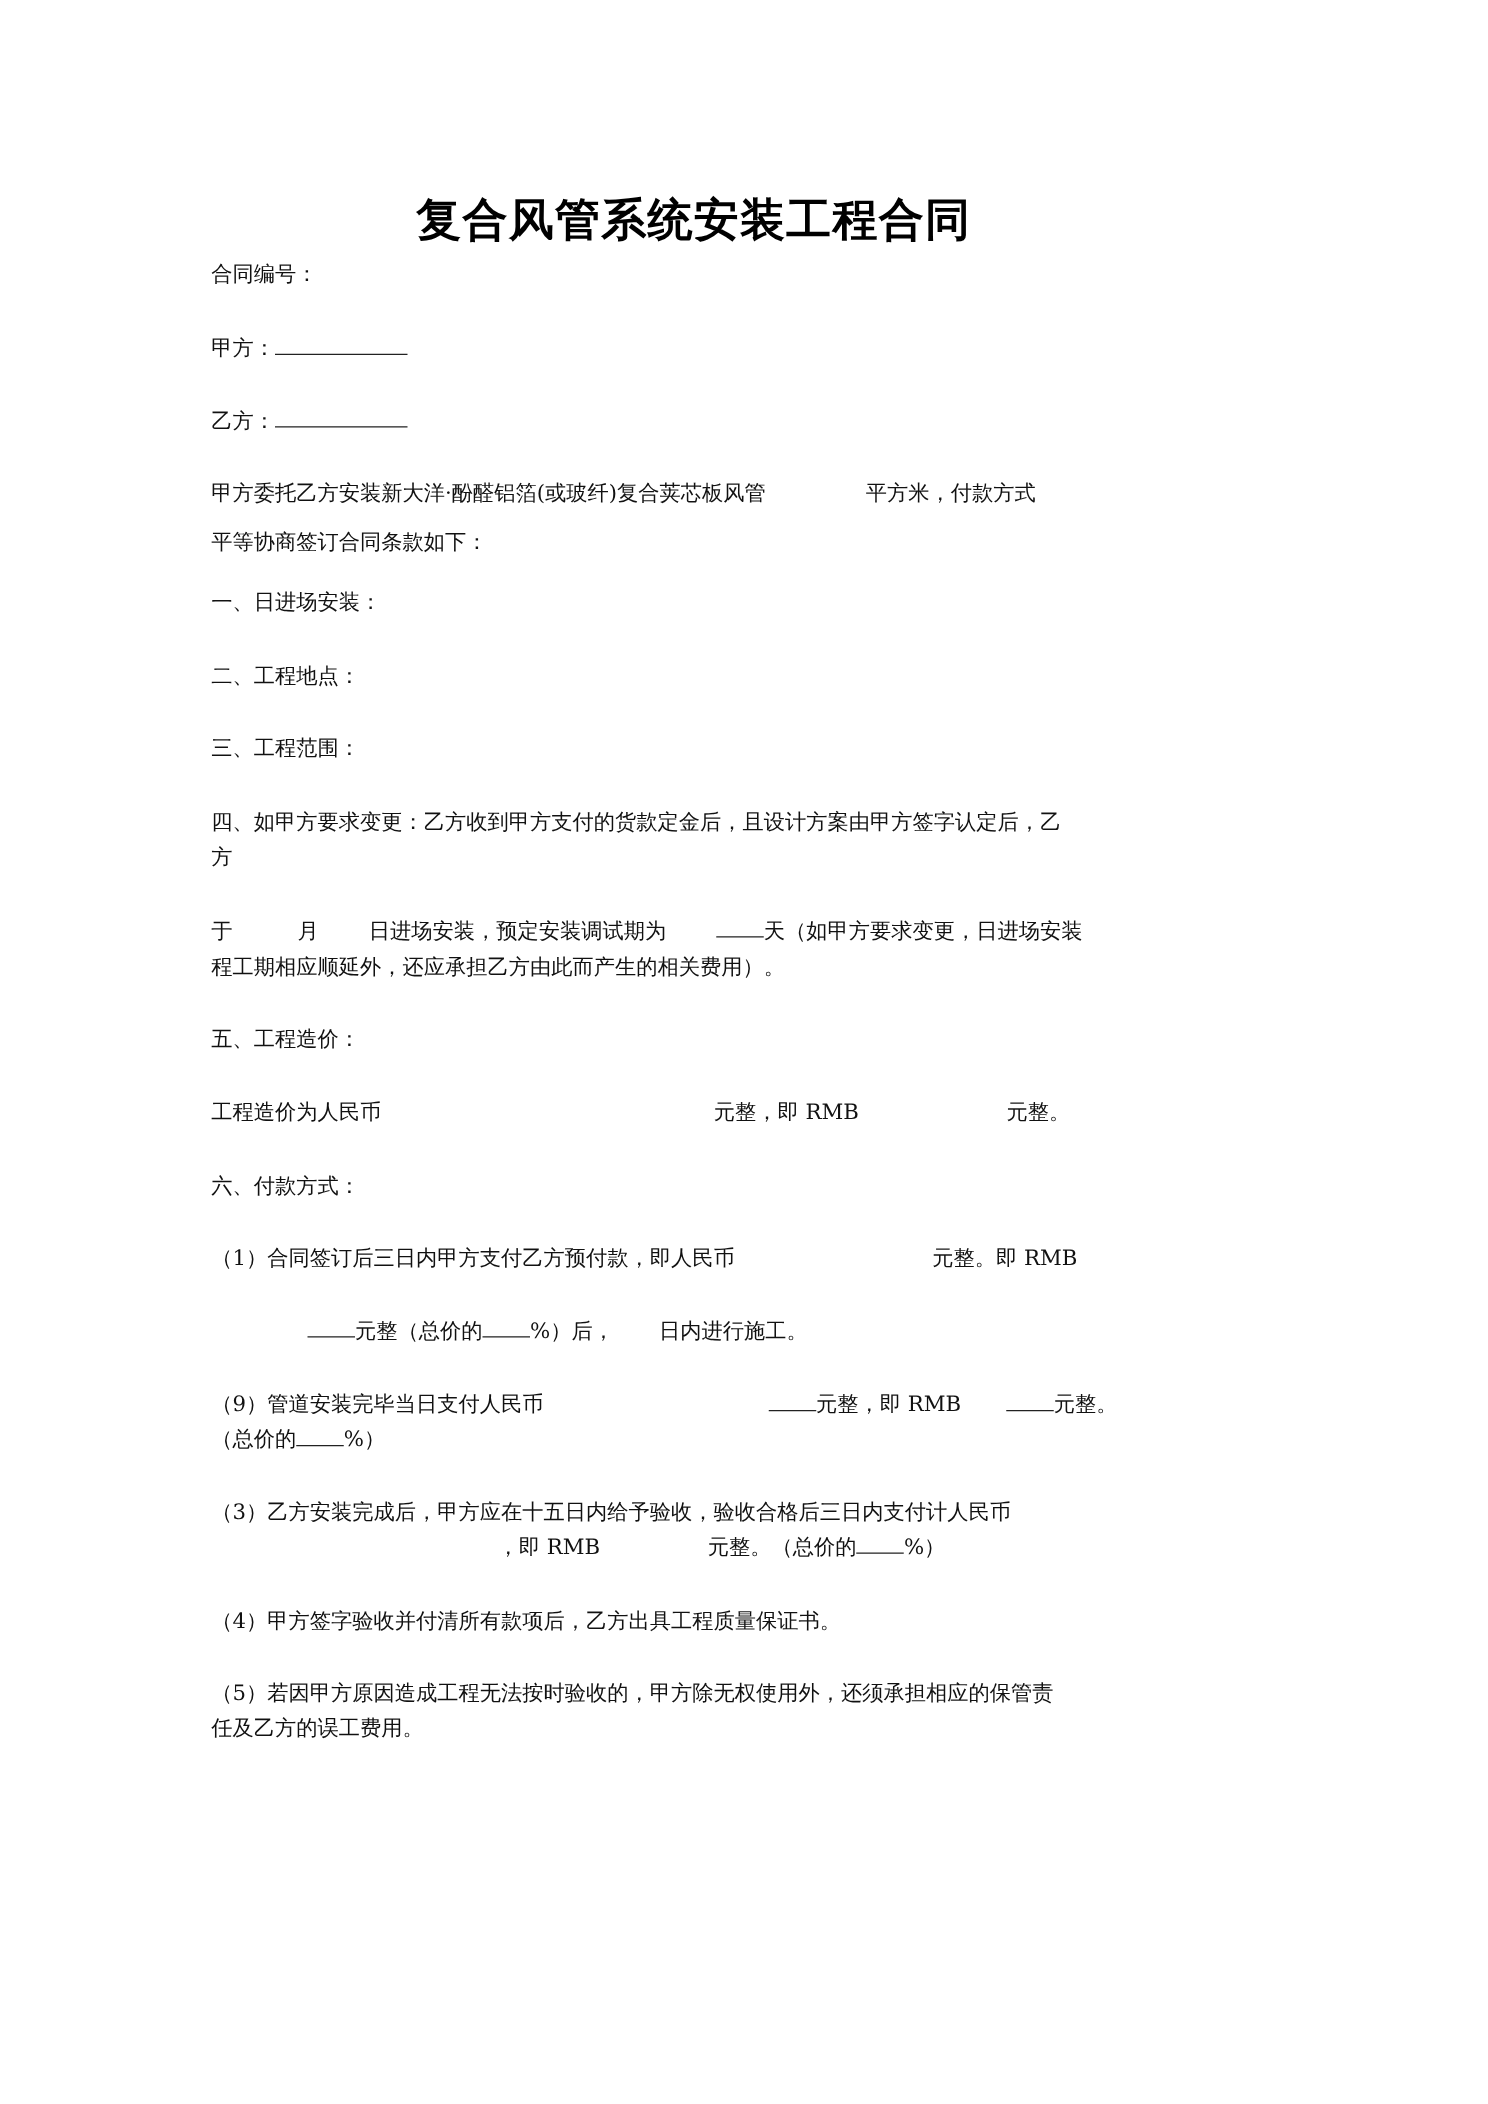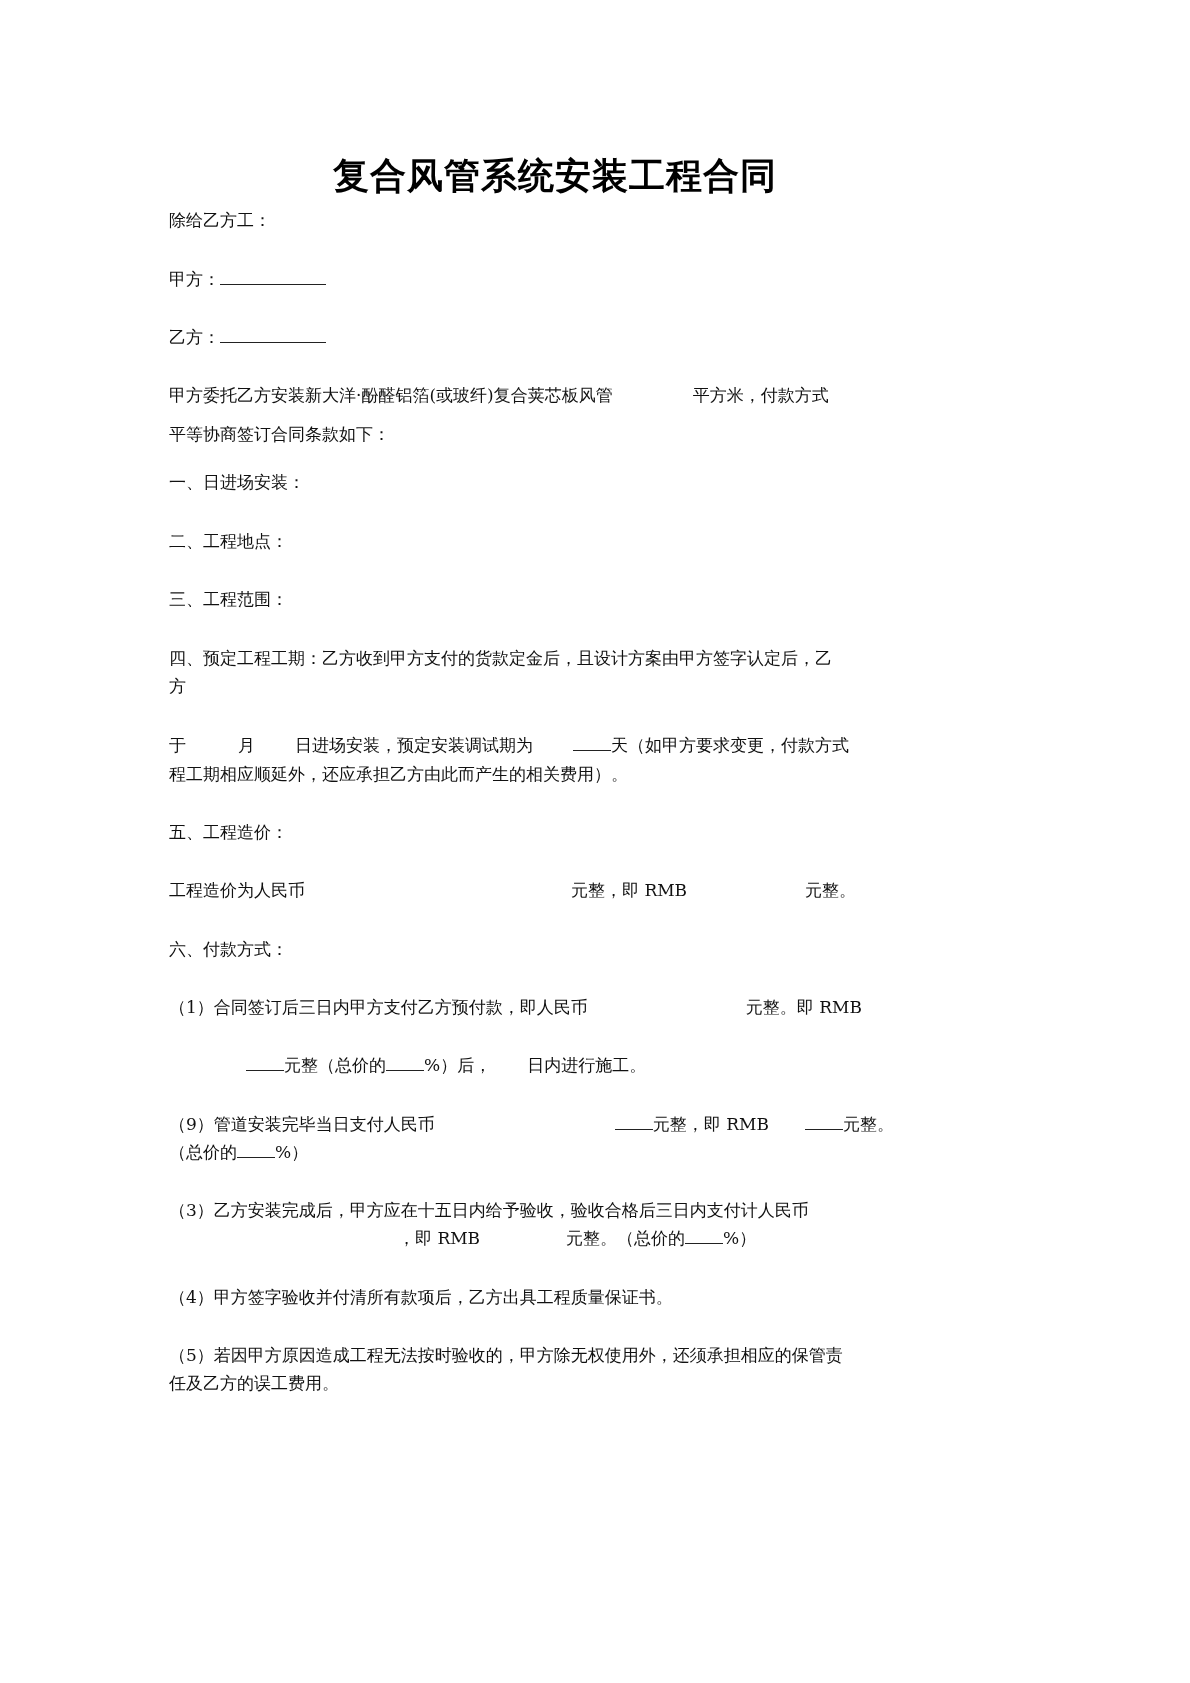--- a/index.html
+++ b/index.html
@@ -11,37 +11,37 @@
   .line { position: absolute; left: 169px; font-size: 17px; white-space: pre; line-height: 28px; }
   .gap { display: inline-block; }
   .blank { display: inline-block; border-bottom: 1px solid #222; height: 16px; vertical-align: baseline; }
 </style>
 </head>
 <body>
 
 <div>
   <div class="title">复合风管系统安装工程合同</div>
 
-  <div class="line" style="top:206px">除给乙方工：</div>
+  <div class="line" style="top:206px">合同编号：</div>
 
   <div class="line" style="top:265px"><span>甲方：</span><span class="blank" style="width:106px"></span></div>
 
   <div class="line" style="top:323px"><span>乙方：</span><span class="blank" style="width:106px"></span></div>
 
   <div class="line" style="top:381px"><span>甲方委托乙方安装新大洋·酚醛铝箔(或玻纤)复合荚芯板风管</span><span class="gap" style="width:80px"></span><span>平方米，付款方式</span></div>
   <div class="line" style="top:420px">平等协商签订合同条款如下：</div>
 
   <div class="line" style="top:468px">一、日进场安装：</div>
   <div class="line" style="top:527px">二、工程地点：</div>
   <div class="line" style="top:585px">三、工程范围：</div>
 
-  <div class="line" style="top:644px">四、预定工程工期：乙方收到甲方支付的货款定金后，且设计方案由甲方签字认定后，乙</div>
+  <div class="line" style="top:644px">四、如甲方要求变更：乙方收到甲方支付的货款定金后，且设计方案由甲方签字认定后，乙</div>
   <div class="line" style="top:672px">方</div>
 
-  <div class="line" style="top:731px"><span>于</span><span class="gap" style="width:52px"></span><span>月</span><span class="gap" style="width:40px"></span><span>日进场安装，预定安装调试期为</span><span class="gap" style="width:40px"></span><span class="blank" style="width:38px"></span><span>天（如甲方要求变更，付款方式</span></div>
+  <div class="line" style="top:731px"><span>于</span><span class="gap" style="width:52px"></span><span>月</span><span class="gap" style="width:40px"></span><span>日进场安装，预定安装调试期为</span><span class="gap" style="width:40px"></span><span class="blank" style="width:38px"></span><span>天（如甲方要求变更，日进场安装</span></div>
   <div class="line" style="top:760px">程工期相应顺延外，还应承担乙方由此而产生的相关费用）。</div>
 
   <div class="line" style="top:818px">五、工程造价：</div>
   <div class="line" style="top:876px"><span>工程造价为人民币</span><span class="gap" style="width:266px"></span><span>元整，即 RMB</span><span class="gap" style="width:118px"></span><span>元整。</span></div>
 
   <div class="line" style="top:935px">六、付款方式：</div>
 
   <div class="line" style="top:993px"><span>（1）合同签订后三日内甲方支付乙方预付款，即人民币</span><span class="gap" style="width:158px"></span><span>元整。即 RMB</span></div>
   <div class="line" style="top:1051px; left:246px"><span class="blank" style="width:38px"></span><span>元整（总价的</span><span class="blank" style="width:38px"></span><span>%）后，</span><span class="gap" style="width:36px"></span><span>日内进行施工。</span></div>
 

